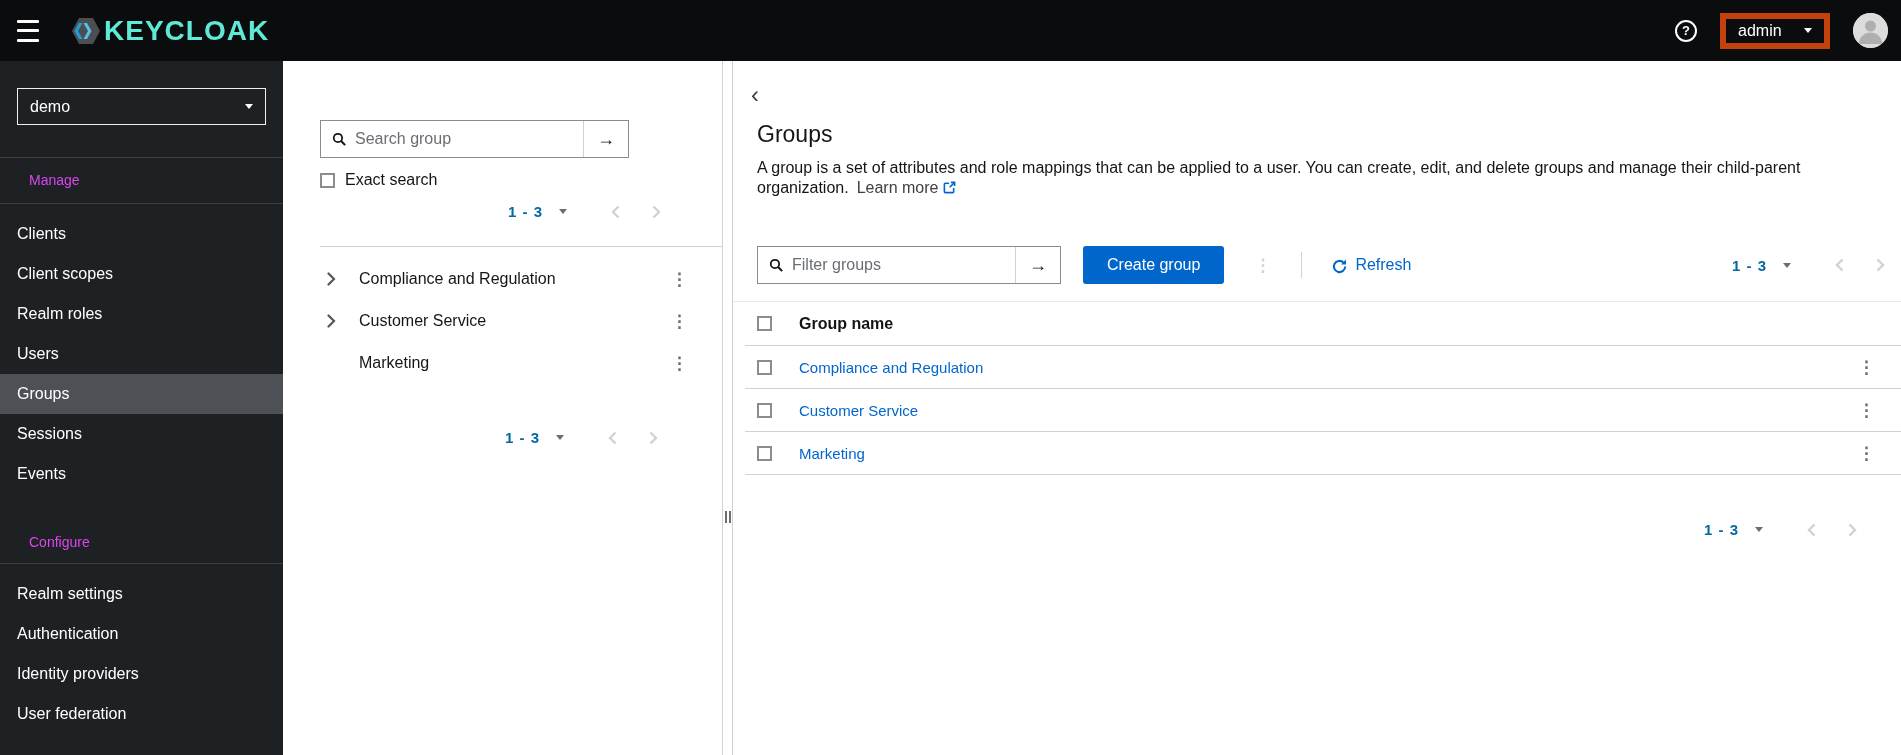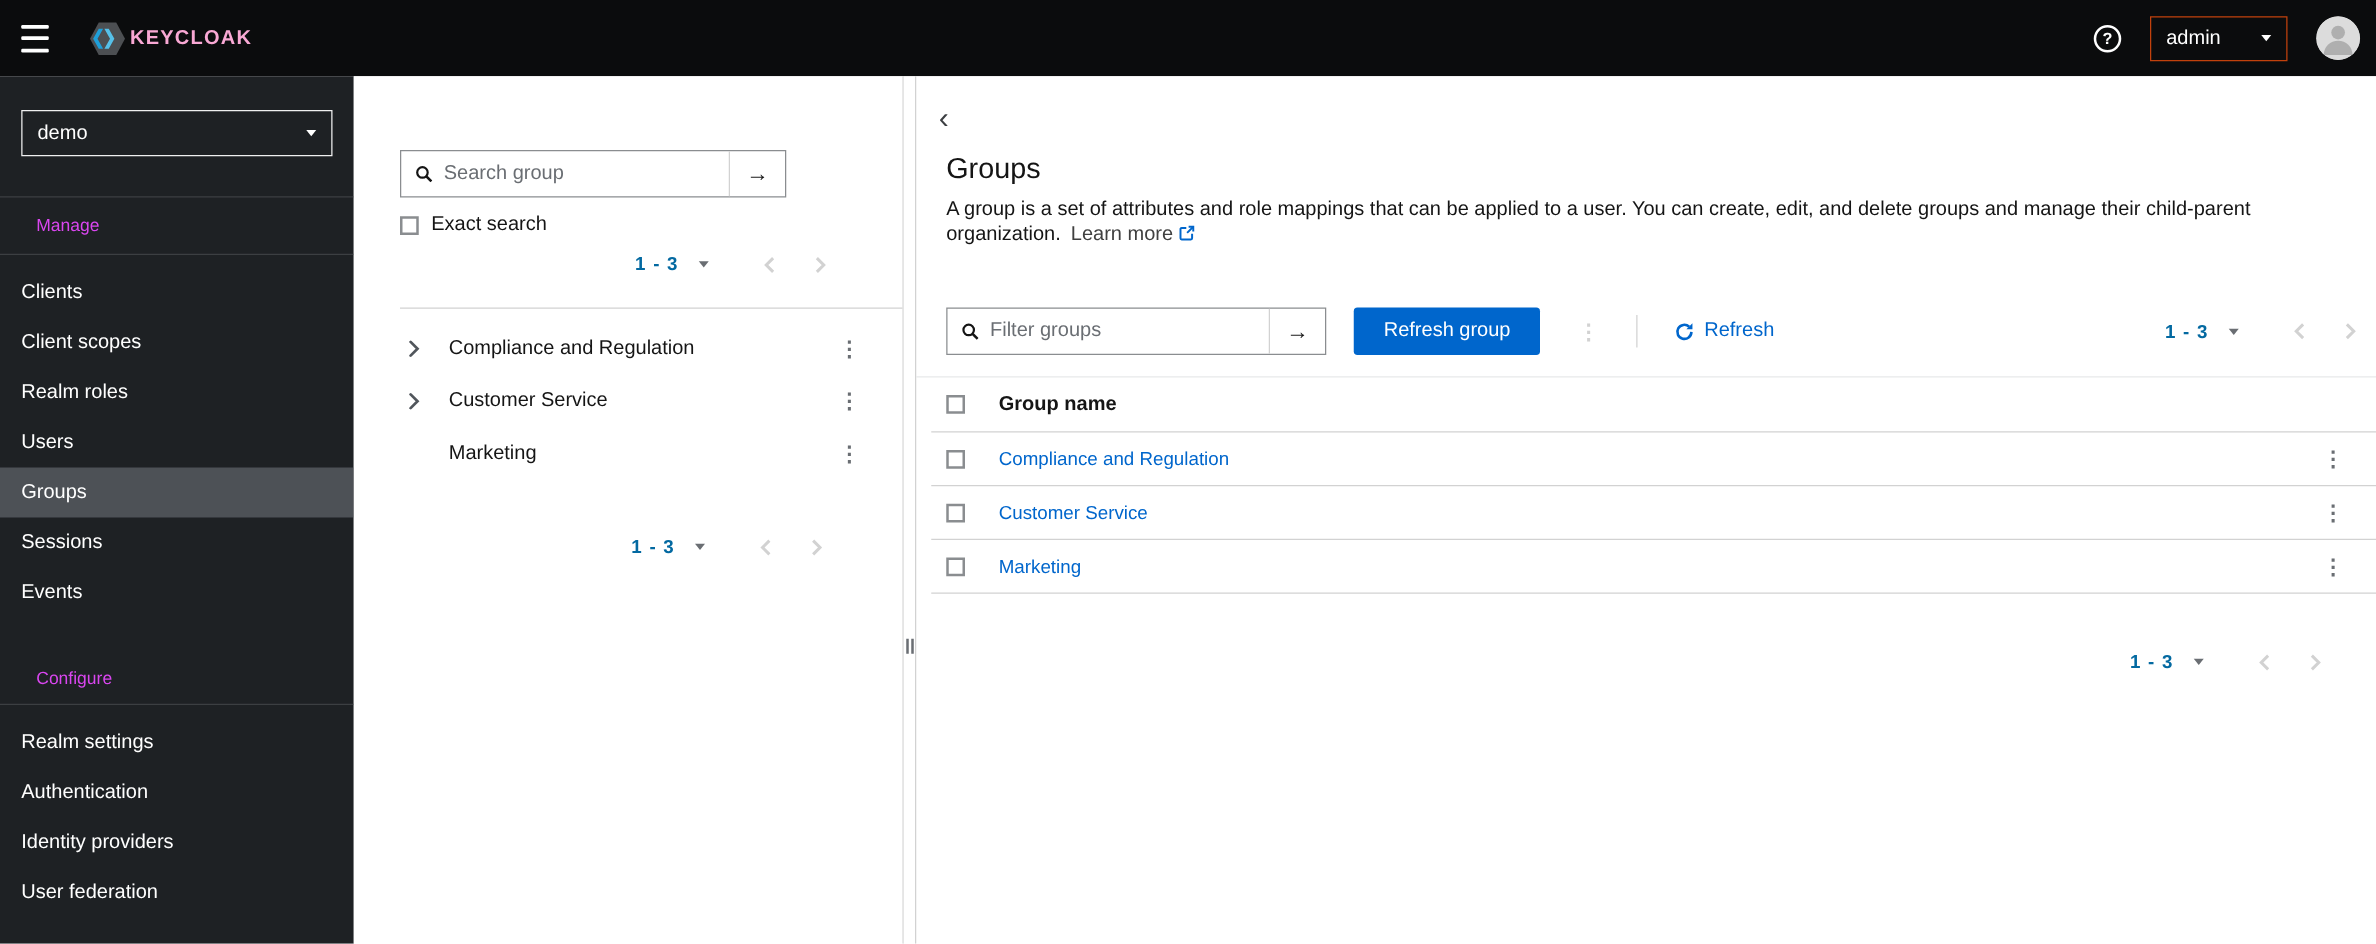--- a/index.html
+++ b/index.html
@@ -5,24 +5,24 @@
   * { box-sizing: border-box; margin: 0; padding: 0; }
   html,body { width:1901px; height:755px; overflow:hidden; }
   body { font-family:"Liberation Sans", sans-serif; background:#fff; color:#151515; }
   button { font-family:inherit; cursor:pointer; background:none; border:none; }
 
   
   .masthead { height:61px; background:#0b0c0d; display:flex; align-items:center; padding:0 13px; }
   .nav-toggle { width:30px; height:26px; display:flex; flex-direction:column; justify-content:space-between; padding:2px 2px; margin-left:2px; }
   .nav-toggle .bar { display:block; width:22px; height:3px; background:#fff; border-radius:1px; }
   .brand { display:flex; align-items:center; margin-left:25px; gap:2px; }
-  .brand-text { font-size:16px; font-weight:700; color:#f9a8d4; letter-spacing:1px; }
+  .brand-text { font-size:28px; font-weight:700; color:#5eead4; letter-spacing:1px; }
   .masthead-right { margin-left:auto; display:flex; align-items:center; gap:23px; }
   .help-btn { width:22px; height:22px; border:2px solid #fff; border-radius:50%; color:#fff; font-size:13px; font-weight:700; display:flex; align-items:center; justify-content:center; }
-  .user-dropdown { height:36px; min-width:110px; border:1px solid #c2410c; color:#fff; font-size:16px; display:flex; align-items:center; justify-content:space-between; padding:0 12px; gap:18px; }
+  .user-dropdown { height:36px; min-width:110px; border:6px solid #c2410c; color:#fff; font-size:16px; display:flex; align-items:center; justify-content:space-between; padding:0 12px; gap:18px; }
   .avatar { width:35px; height:35px; border-radius:50%; overflow:hidden; background:#dcdcdc; }
 
   .caret { width:0; height:0; border-left:4.5px solid transparent; border-right:4.5px solid transparent; border-top:5px solid currentColor; display:inline-block; }
   .caret-white { color:#fff; }
   .caret-gray { color:#6a6e73; }
 
   
   .page { display:flex; height:694px; }
 
   
@@ -78,21 +78,21 @@
   .learn-more { color:#404040; text-decoration:none; margin-left:8px; white-space:nowrap; }
   .learn-more svg { vertical-align:-1px; margin-left:5px; }
 
   .toolbar { position:absolute; top:185px; left:24px; right:0; height:38px; display:flex; align-items:center; }
   .filter-group { width:304px; height:38px; border:1px solid #8a8d90; display:flex; align-items:center; background:#fff; flex:none; }
   .filter-group input { flex:1; min-width:0; border:none; outline:none; font-size:16px; padding-left:7px; color:#151515; font-family:inherit; }
   .filter-group input::placeholder { color:#6a6e73; }
   .create-btn { margin-left:22px; height:38px; padding:0 24px; background:#0066cc; color:#fff; font-size:16px; border-radius:3px; }
   .toolbar-kebab { margin-left:30px; color:#d2d2d2; }
   .toolbar-sep { margin-left:30px; width:1px; height:26px; background:#d2d2d2; }
-  .refresh { margin-left:30px; display:flex; align-items:center; gap:8px; color:#0066cc; font-size:16px; text-decoration:none; }
+  .refresh { margin-left:30px; display:flex; align-items:flex-end; gap:8px; color:#0066cc; font-size:16px; text-decoration:none; }
   .toolbar-pager { margin-left:auto; margin-right:16px; }
 
   .toolbar-rule { position:absolute; top:240px; left:0; right:0; border-top:1px solid #e7e9ea; }
 
   .groups-table { position:absolute; top:241px; left:12px; right:0; }
   .t-header { height:44px; display:flex; align-items:center; border-bottom:1px solid #d2d2d2; }
   .t-header .t-label { font-weight:700; font-size:16px; }
   .t-row { height:43px; display:flex; align-items:center; border-bottom:1px solid #d2d2d2; }
   .t-check { margin-left:12px; }
   .t-label { margin-left:27px; font-size:15px; }
@@ -271,21 +271,21 @@
           <svg width="14" height="14" viewBox="0 0 16 16">
               <circle cx="6.8" cy="6.8" r="4.8" fill="none" stroke="#151515" stroke-width="2"></circle>
               <path d="M10.4 10.4L15 15" stroke="#151515" stroke-width="2.4"></path>
             </svg>
         </span>
         <input placeholder="Filter groups" style="">
         <button class="search-go">
           <span>→</span>
         </button>
       </div>
-      <button class="create-btn">Refresh group</button>
+      <button class="create-btn">Create group</button>
       <button class="kebab toolbar-kebab"><span>⋮</span></button>
       <span class="toolbar-sep"></span>
       <a class="refresh" href="#">
         <svg width="15" height="15" viewBox="0 0 16 16">
             <path d="M14 8a6 6 0 1 1-1.9-4.4" fill="none" stroke="#0066cc" stroke-width="2.2"></path>
             <polygon points="14.9,0.6 14.9,5.8 9.7,5.8" fill="#0066cc"></polygon>
           </svg>
         <span>Refresh</span>
       </a>
       <div class="pager toolbar-pager">

